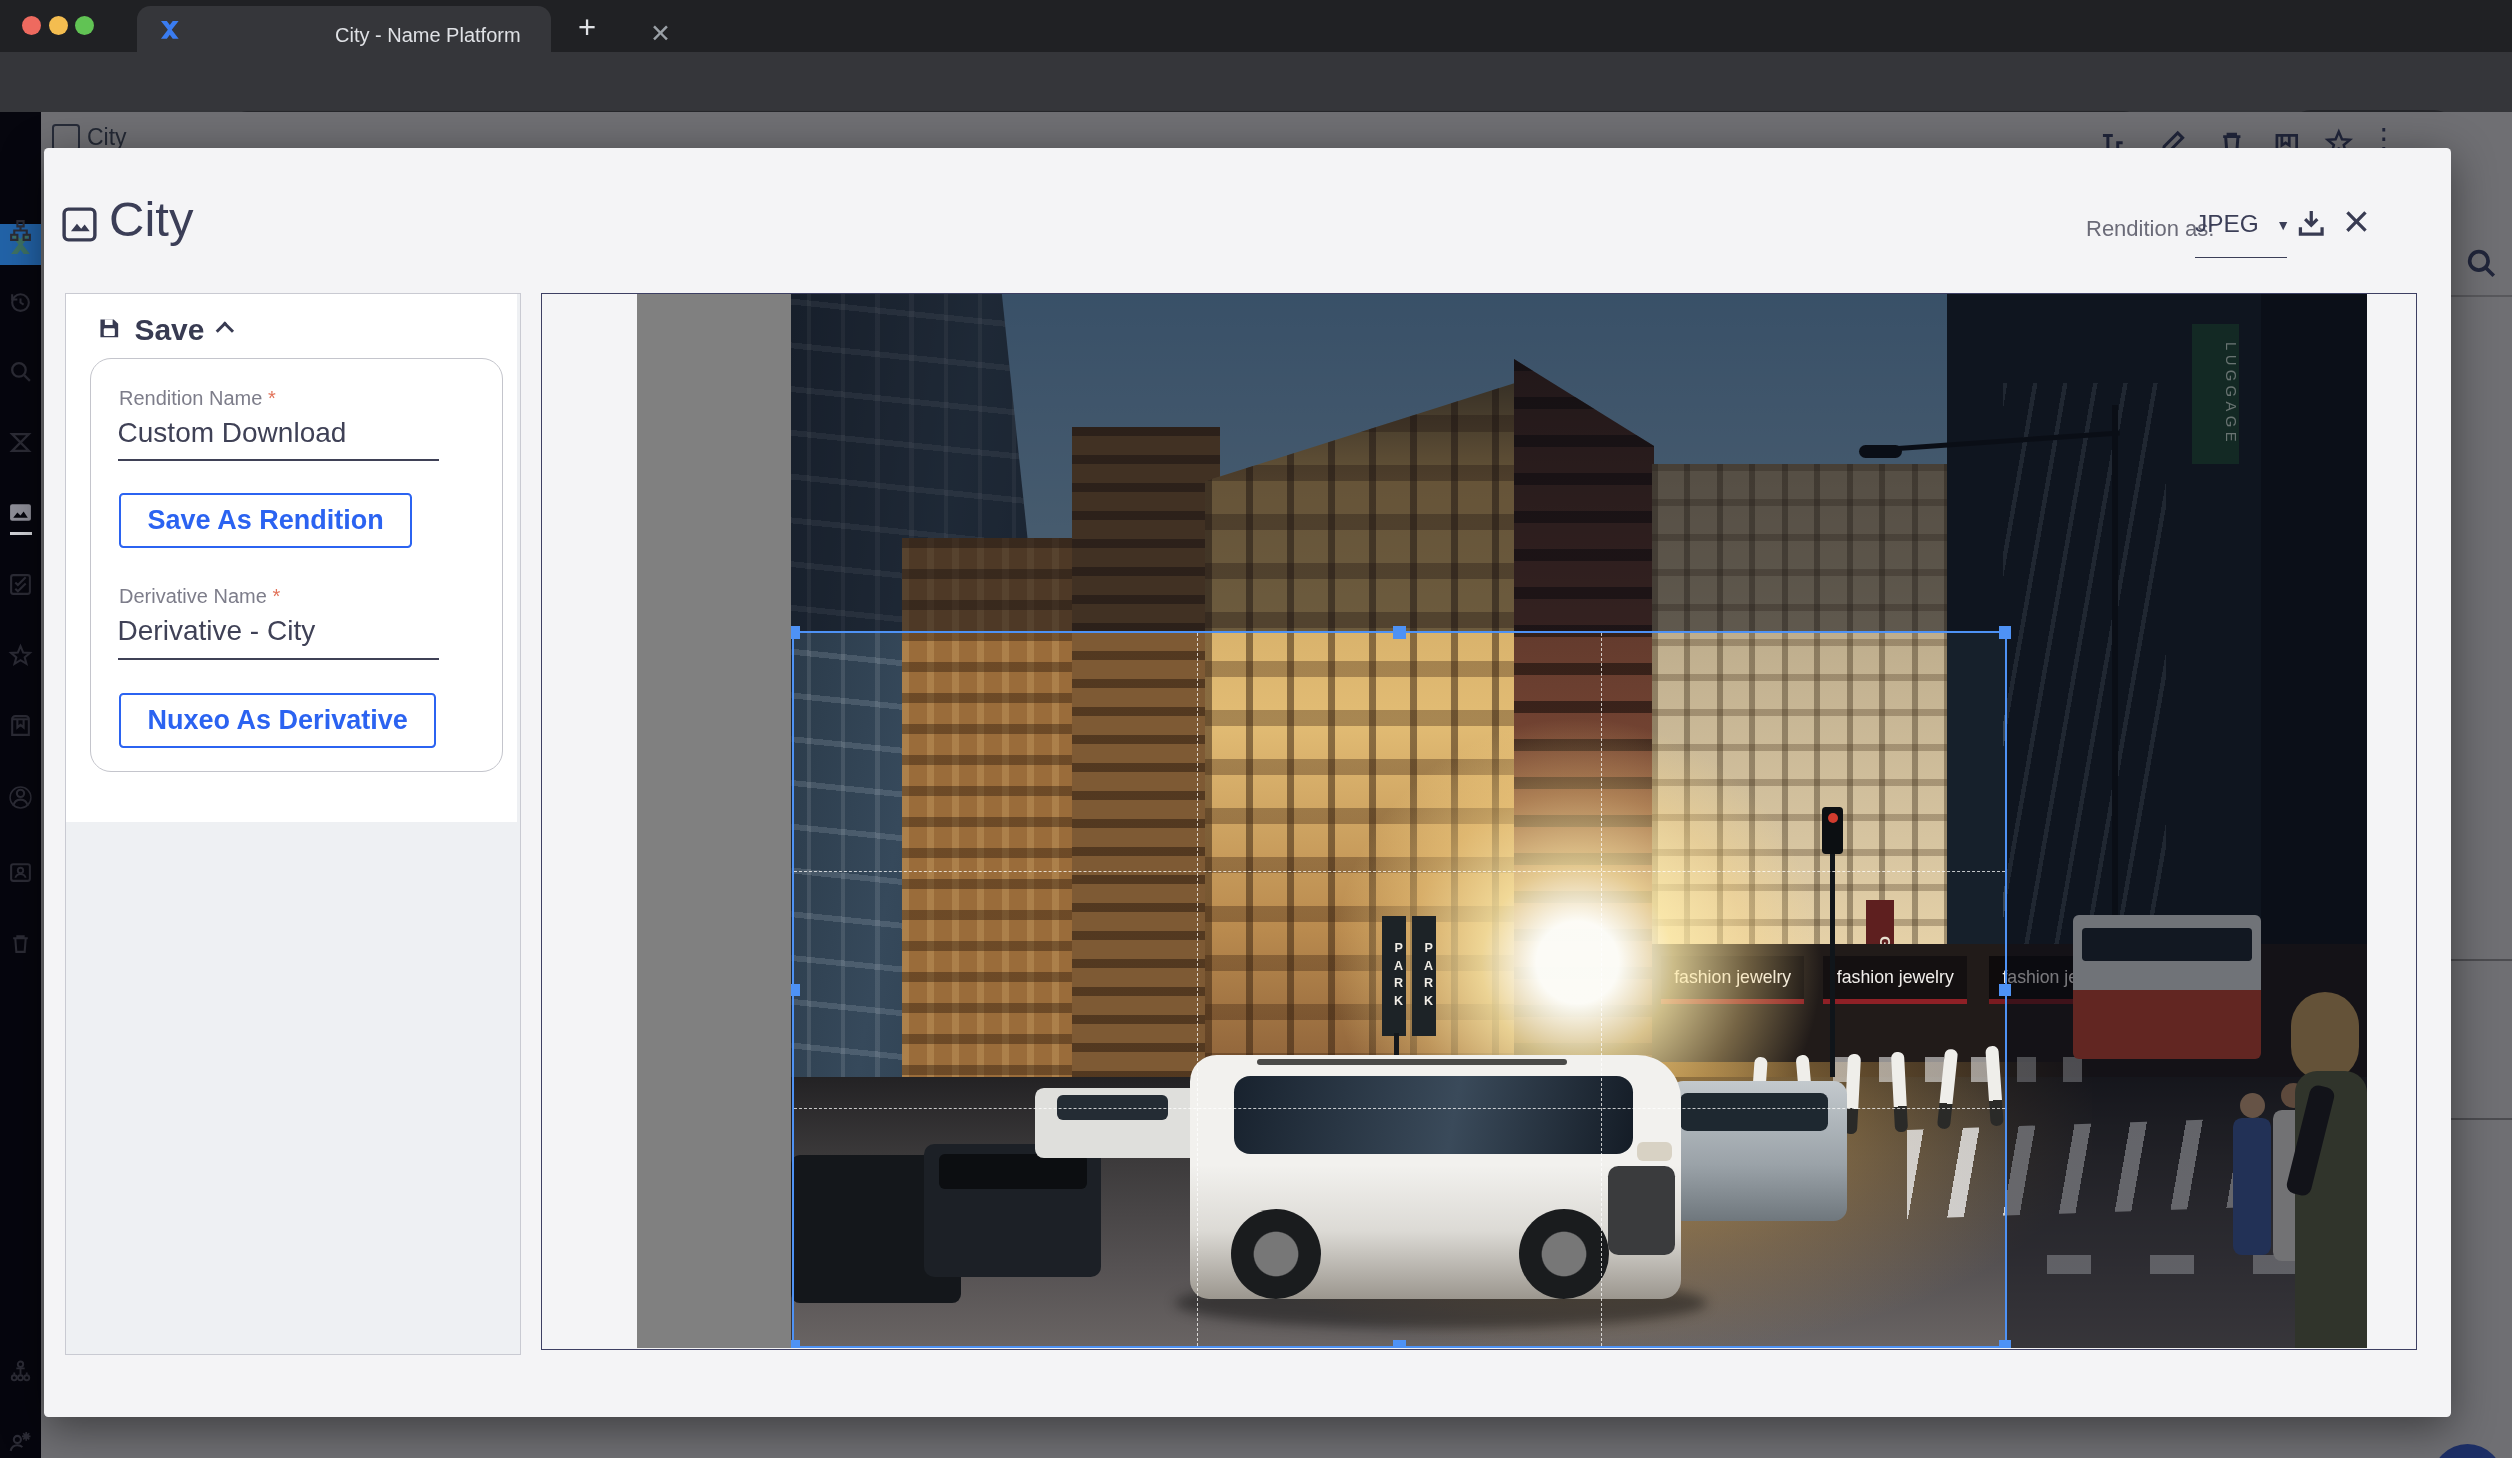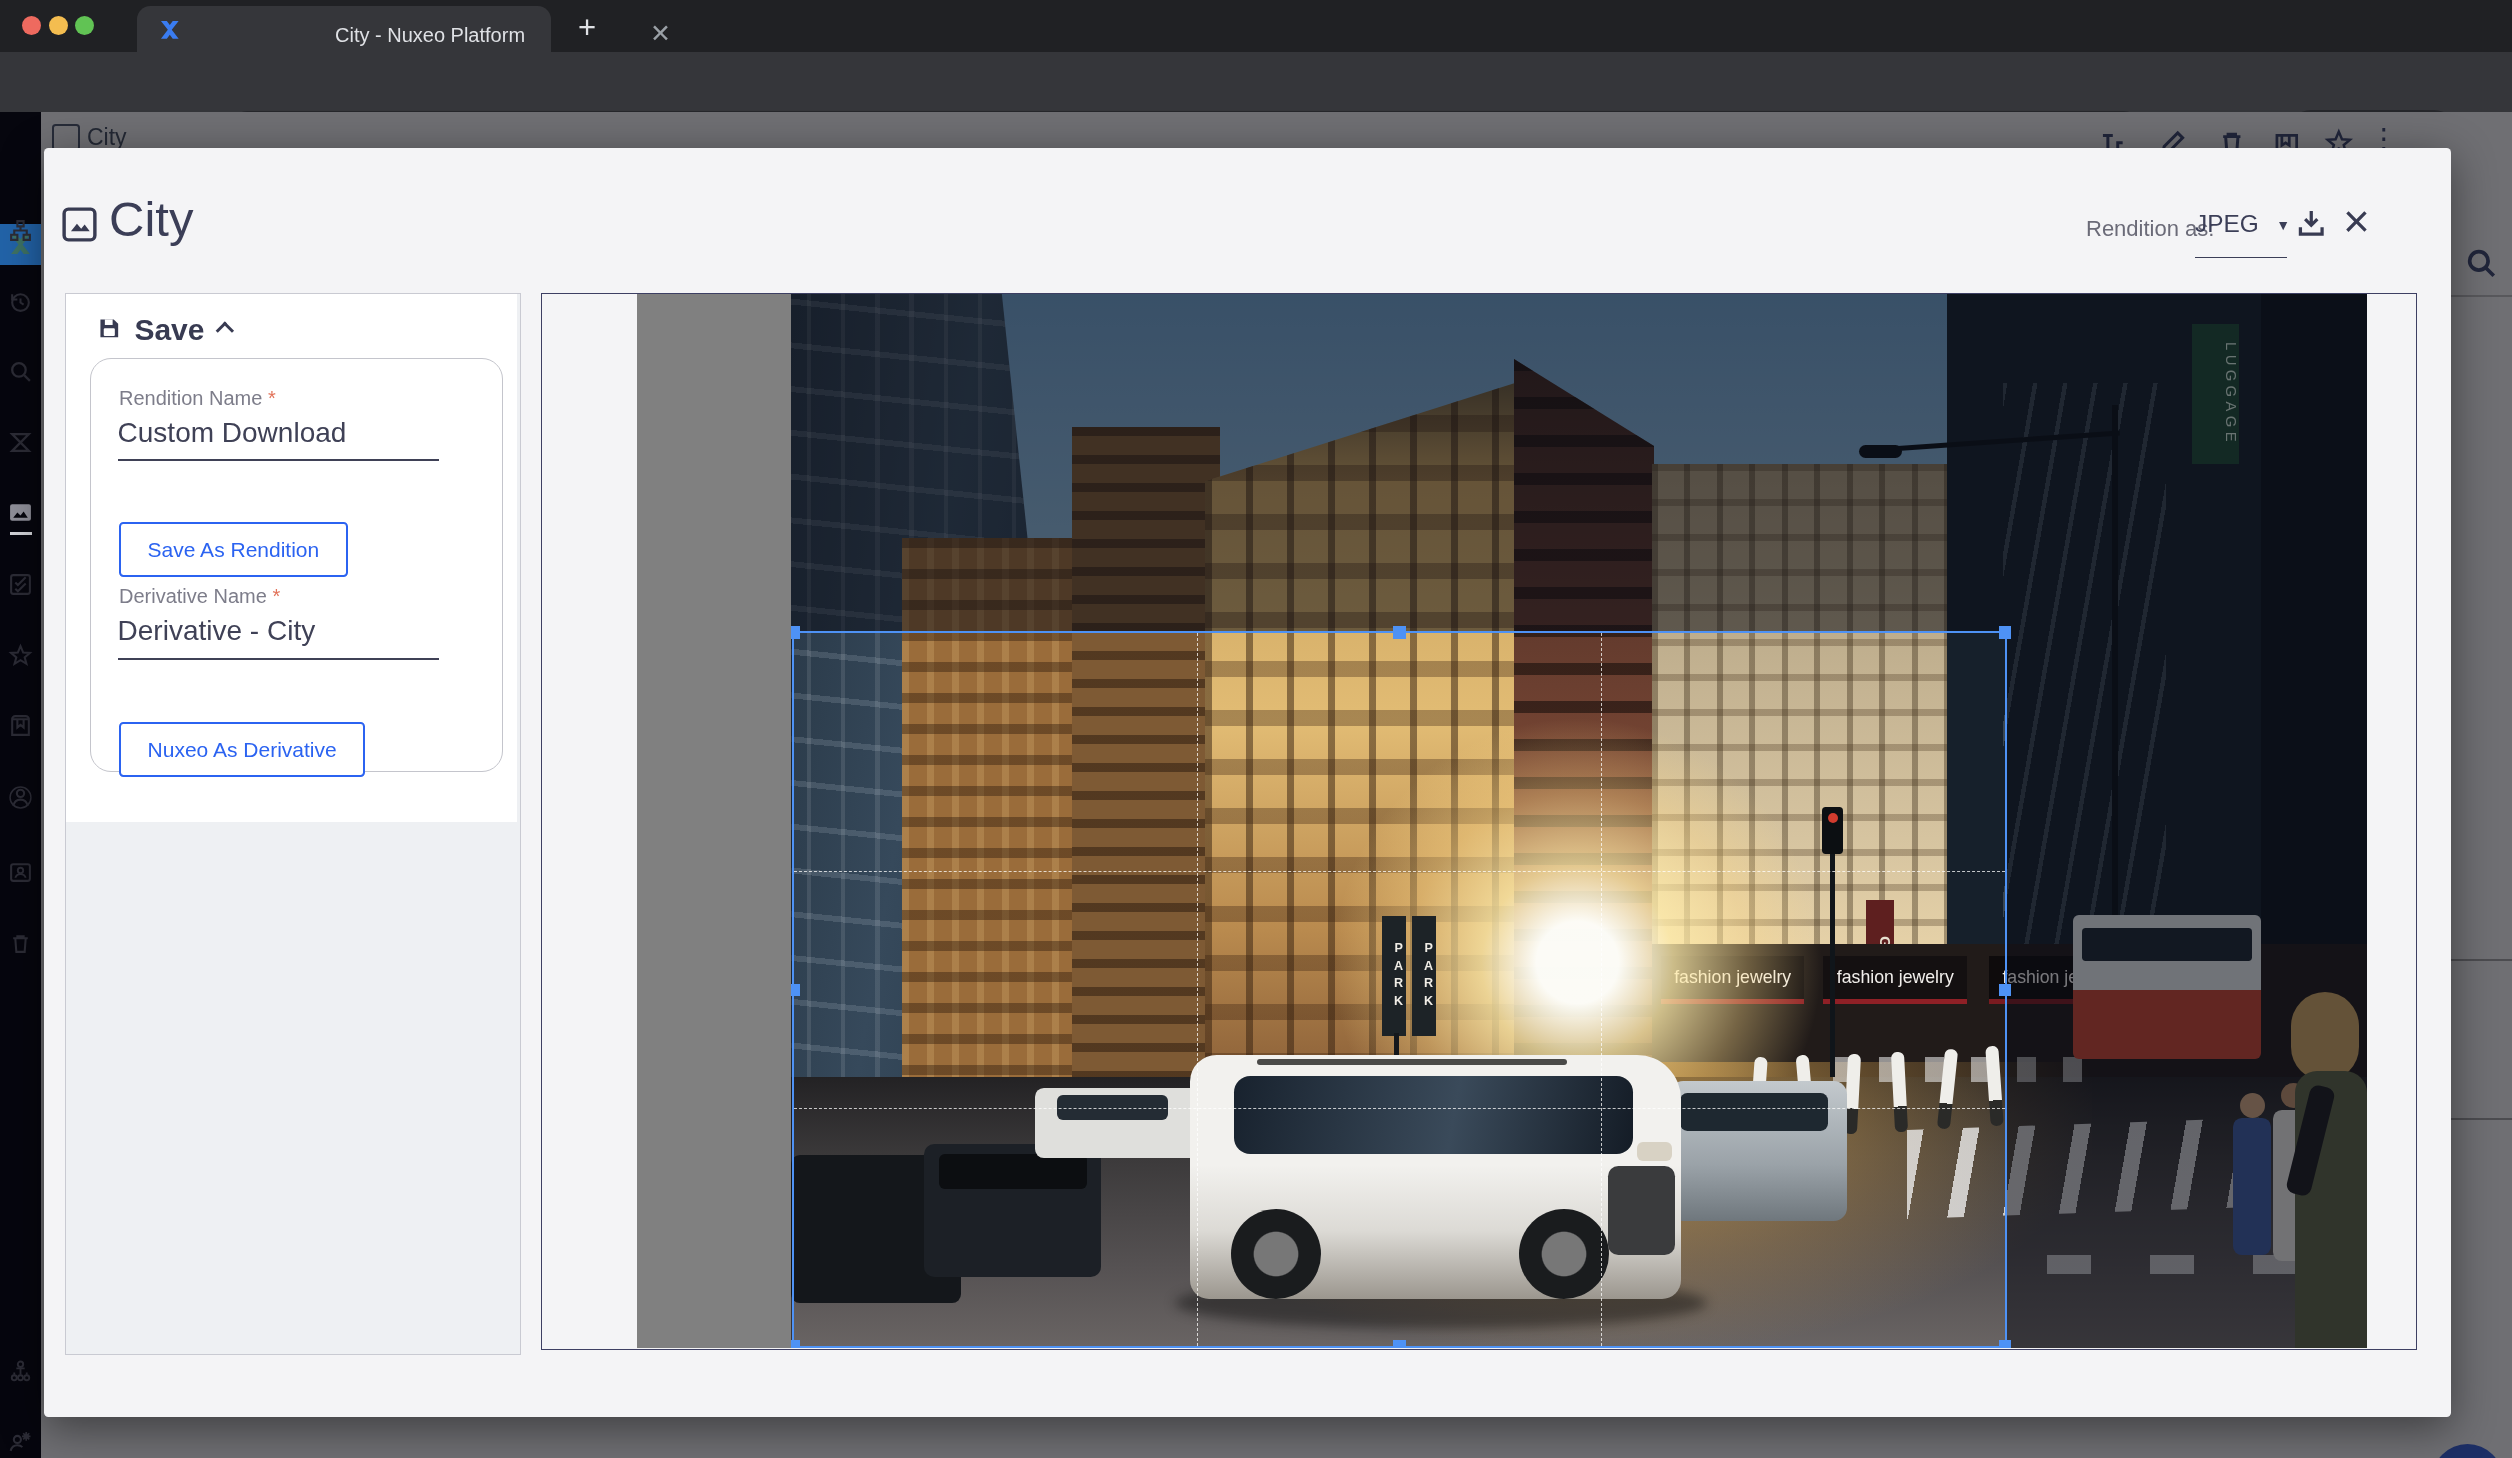--- a/index.html
+++ b/index.html
@@ -61,21 +61,21 @@
   .sec-ic{position:absolute;left:29.6px;width:26.6px;height:26.6px;color:#383b52;}
   .sec-label{position:absolute;left:68px;font-size:30px;font-weight:bold;color:#383b52;}
   .chev{position:absolute;display:inline-block;width:10.3px;height:10.3px;border-left:3px solid #383b52;border-bottom:3px solid #383b52;}
   .chev.up{transform:rotate(135deg);}
   .chev.down{transform:rotate(-45deg);}
   #save-card{left:23.6px;top:64px;width:411px;height:412px;background:#fff;border:1.5px solid #c4c5cc;border-radius:21px;}
   .flabel{position:absolute;left:28px;font-size:20px;color:#7d7d8a;}
   .freq{color:#e2735a;}
   .fvalue{position:absolute;left:26.6px;font-size:28px;color:#3f4156;}
   .fline{position:absolute;left:26.6px;width:321px;height:1.5px;background:#3f4156;}
-  .btn{position:absolute;left:28px;height:55px;border:2.2px solid #2b63f1;border-radius:4.4px;background:#fff;color:#2b63f1;font-size:21px;font-weight:normal;display:flex;align-items:center;justify-content:center;padding:0 26.6px;margin-top:29px;}
+  .btn{position:absolute;left:28px;height:55px;border:2.2px solid #2b63f1;border-radius:4.4px;background:#fff;color:#2b63f1;font-size:27px;font-weight:bold;display:flex;align-items:center;justify-content:center;padding:0 26.6px;}
 
   
   #canvas{left:497px;top:145px;width:1876px;height:1057px;background:#f4f4f6;border:1.5px solid #3d3f63;box-sizing:border-box;}
   #viewport{left:95px;top:0;width:1691px;height:1054px;background:#808080;}
   #photo{left:154px;top:0;width:1576px;height:1054px;overflow:hidden;background:#9ec2da;}
 
   
   #crop{left:0.7px;top:337px;width:1215px;height:717px;border:2.2px solid #4e92f5;box-sizing:border-box;box-shadow:0 0 0 1626px rgba(10,12,22,.52);}
   .third-v{position:absolute;top:0;height:100%;width:0;border-left:1.5px dashed rgba(255,255,255,.75);}
   .third-h{position:absolute;left:0;width:100%;height:0;border-top:1.5px dashed rgba(255,255,255,.75);}
@@ -177,21 +177,21 @@
 <div id="stage">
 
   <div id="tabbar" class="abs">
     <div class="tl abs" style="left:22px;background:#ee6a5f"></div>
     <div class="tl abs" style="left:49px;background:#f4bd50"></div>
     <div class="tl abs" style="left:75px;background:#61c354"></div>
     <div id="tab" class="abs">
       <svg class="abs" style="left:20.7px;top:11.8px" width="23.6" height="23.6" viewBox="0 0 24 24">
         <path d="M3 3h6l3 4 3-4h6l-7 9 7 9h-6l-3-4-3 4H3l7-9z" fill="#3a7cf0"></path>
       </svg>
-      <span id="tab-title" class="abs">City - Nuxeo Platform</span>
+      <span id="tab-title" class="abs">City - Name Platform</span>
       <span id="tab-close" class="abs">✕</span>
     </div>
     <span id="newtab" class="abs">+</span>
   </div>
 
   <div id="toolbar" class="abs">
     <span class="navic abs" style="left:19px">←</span>
     <span class="navic abs" style="left:71px;color:#70747a">→</span>
     <span class="navic abs" style="left:124px">↻</span>
     <span class="navic abs" style="left:177px">⌂</span>

